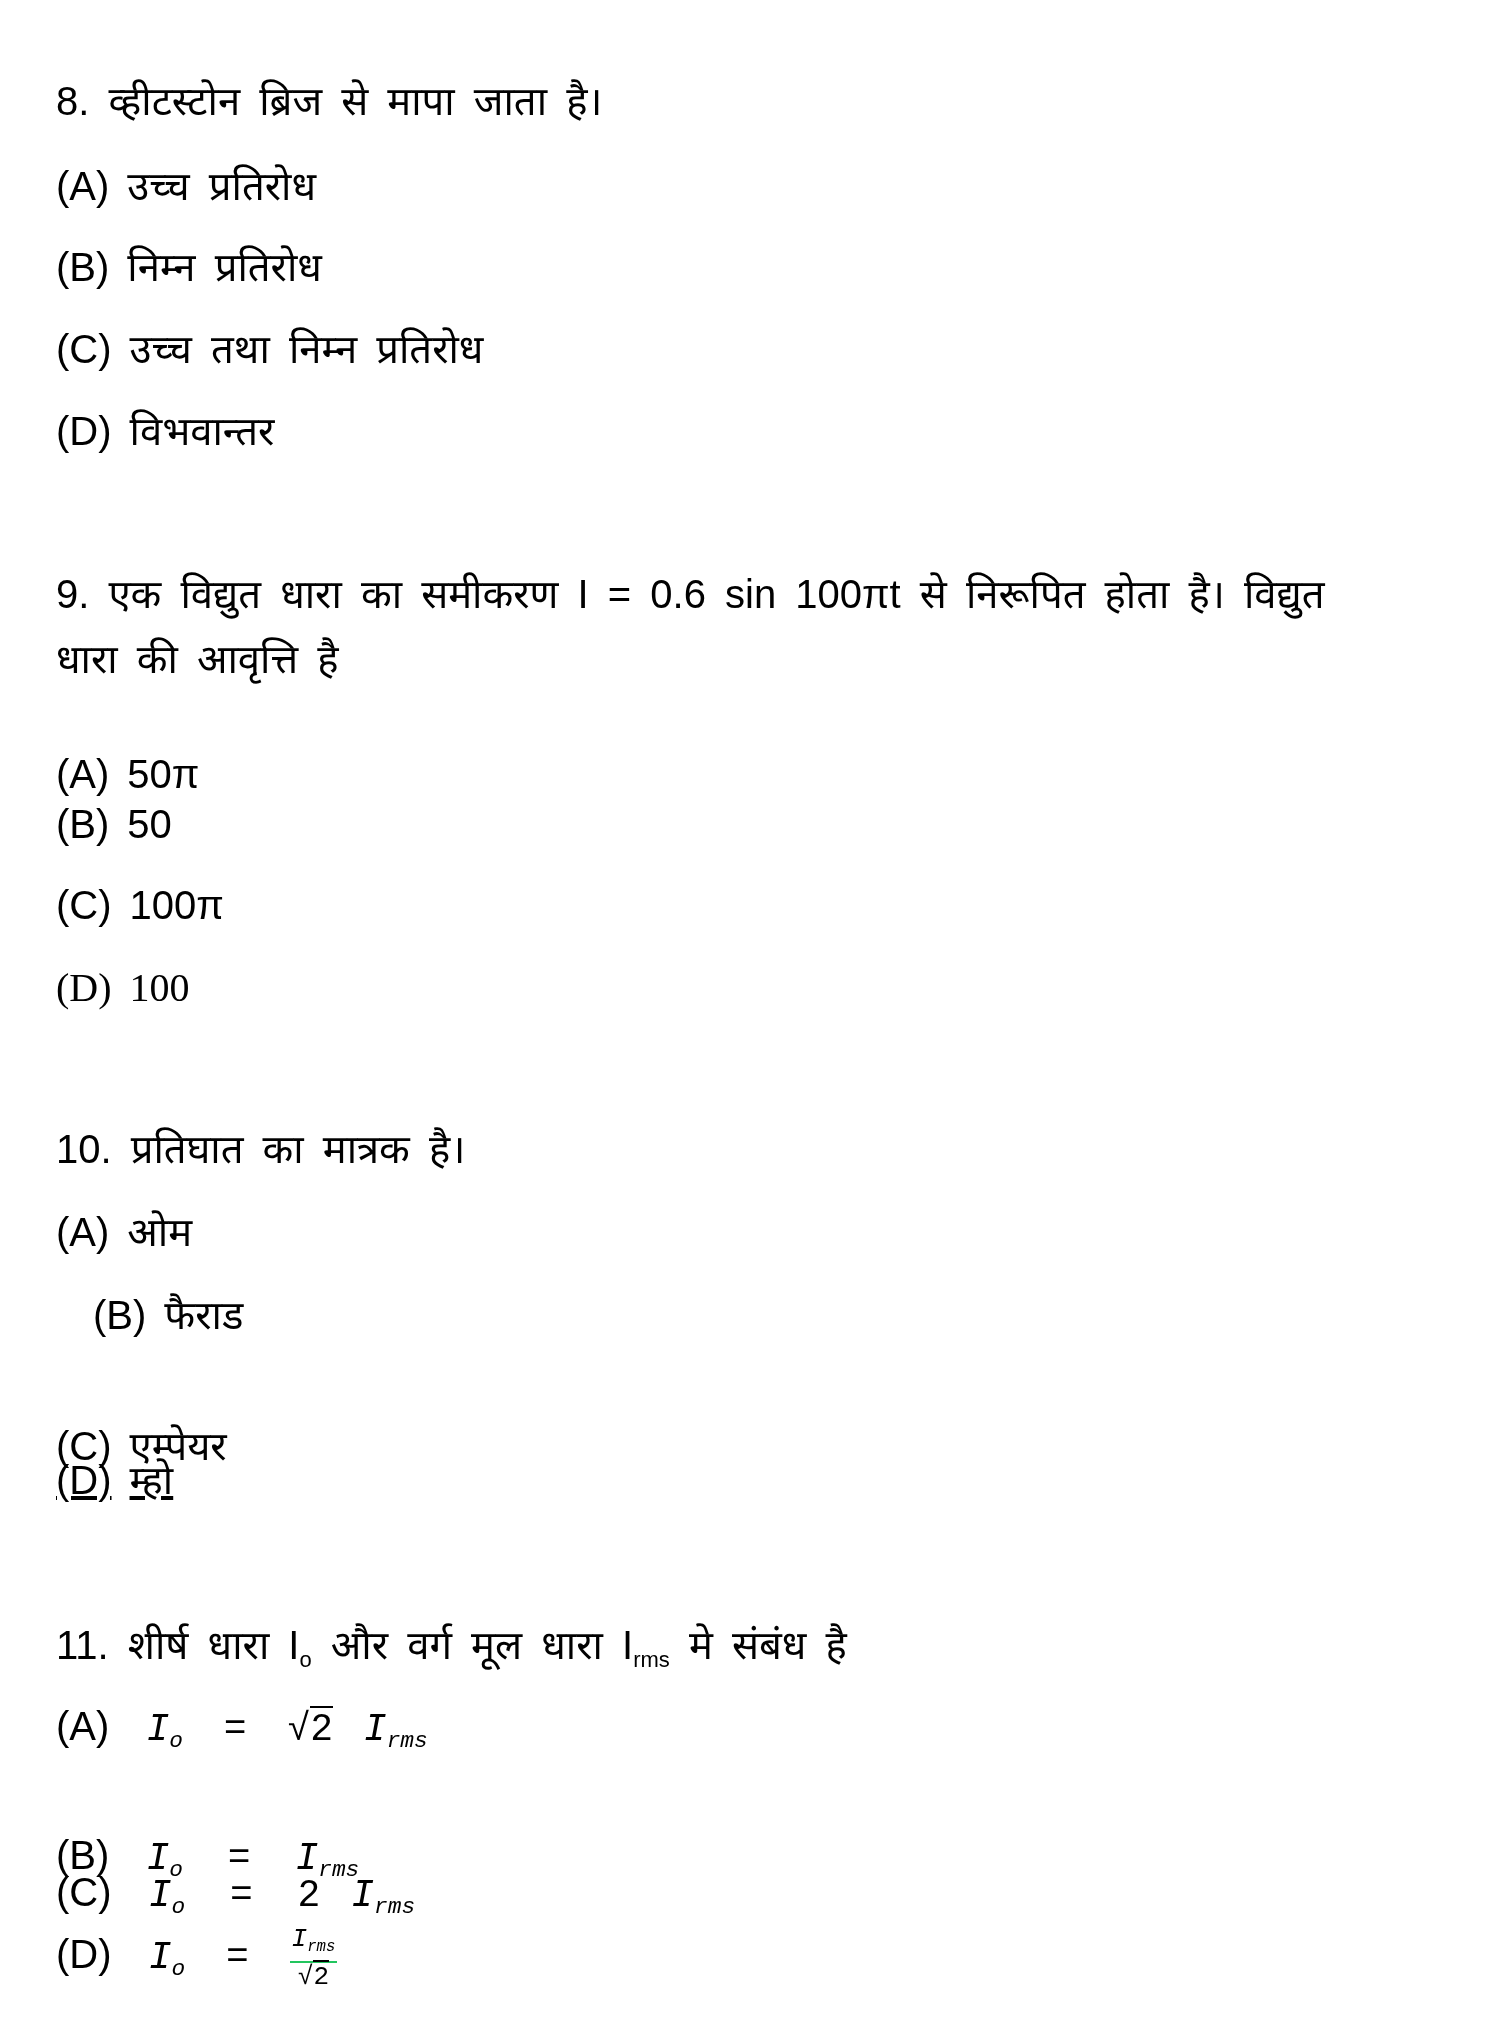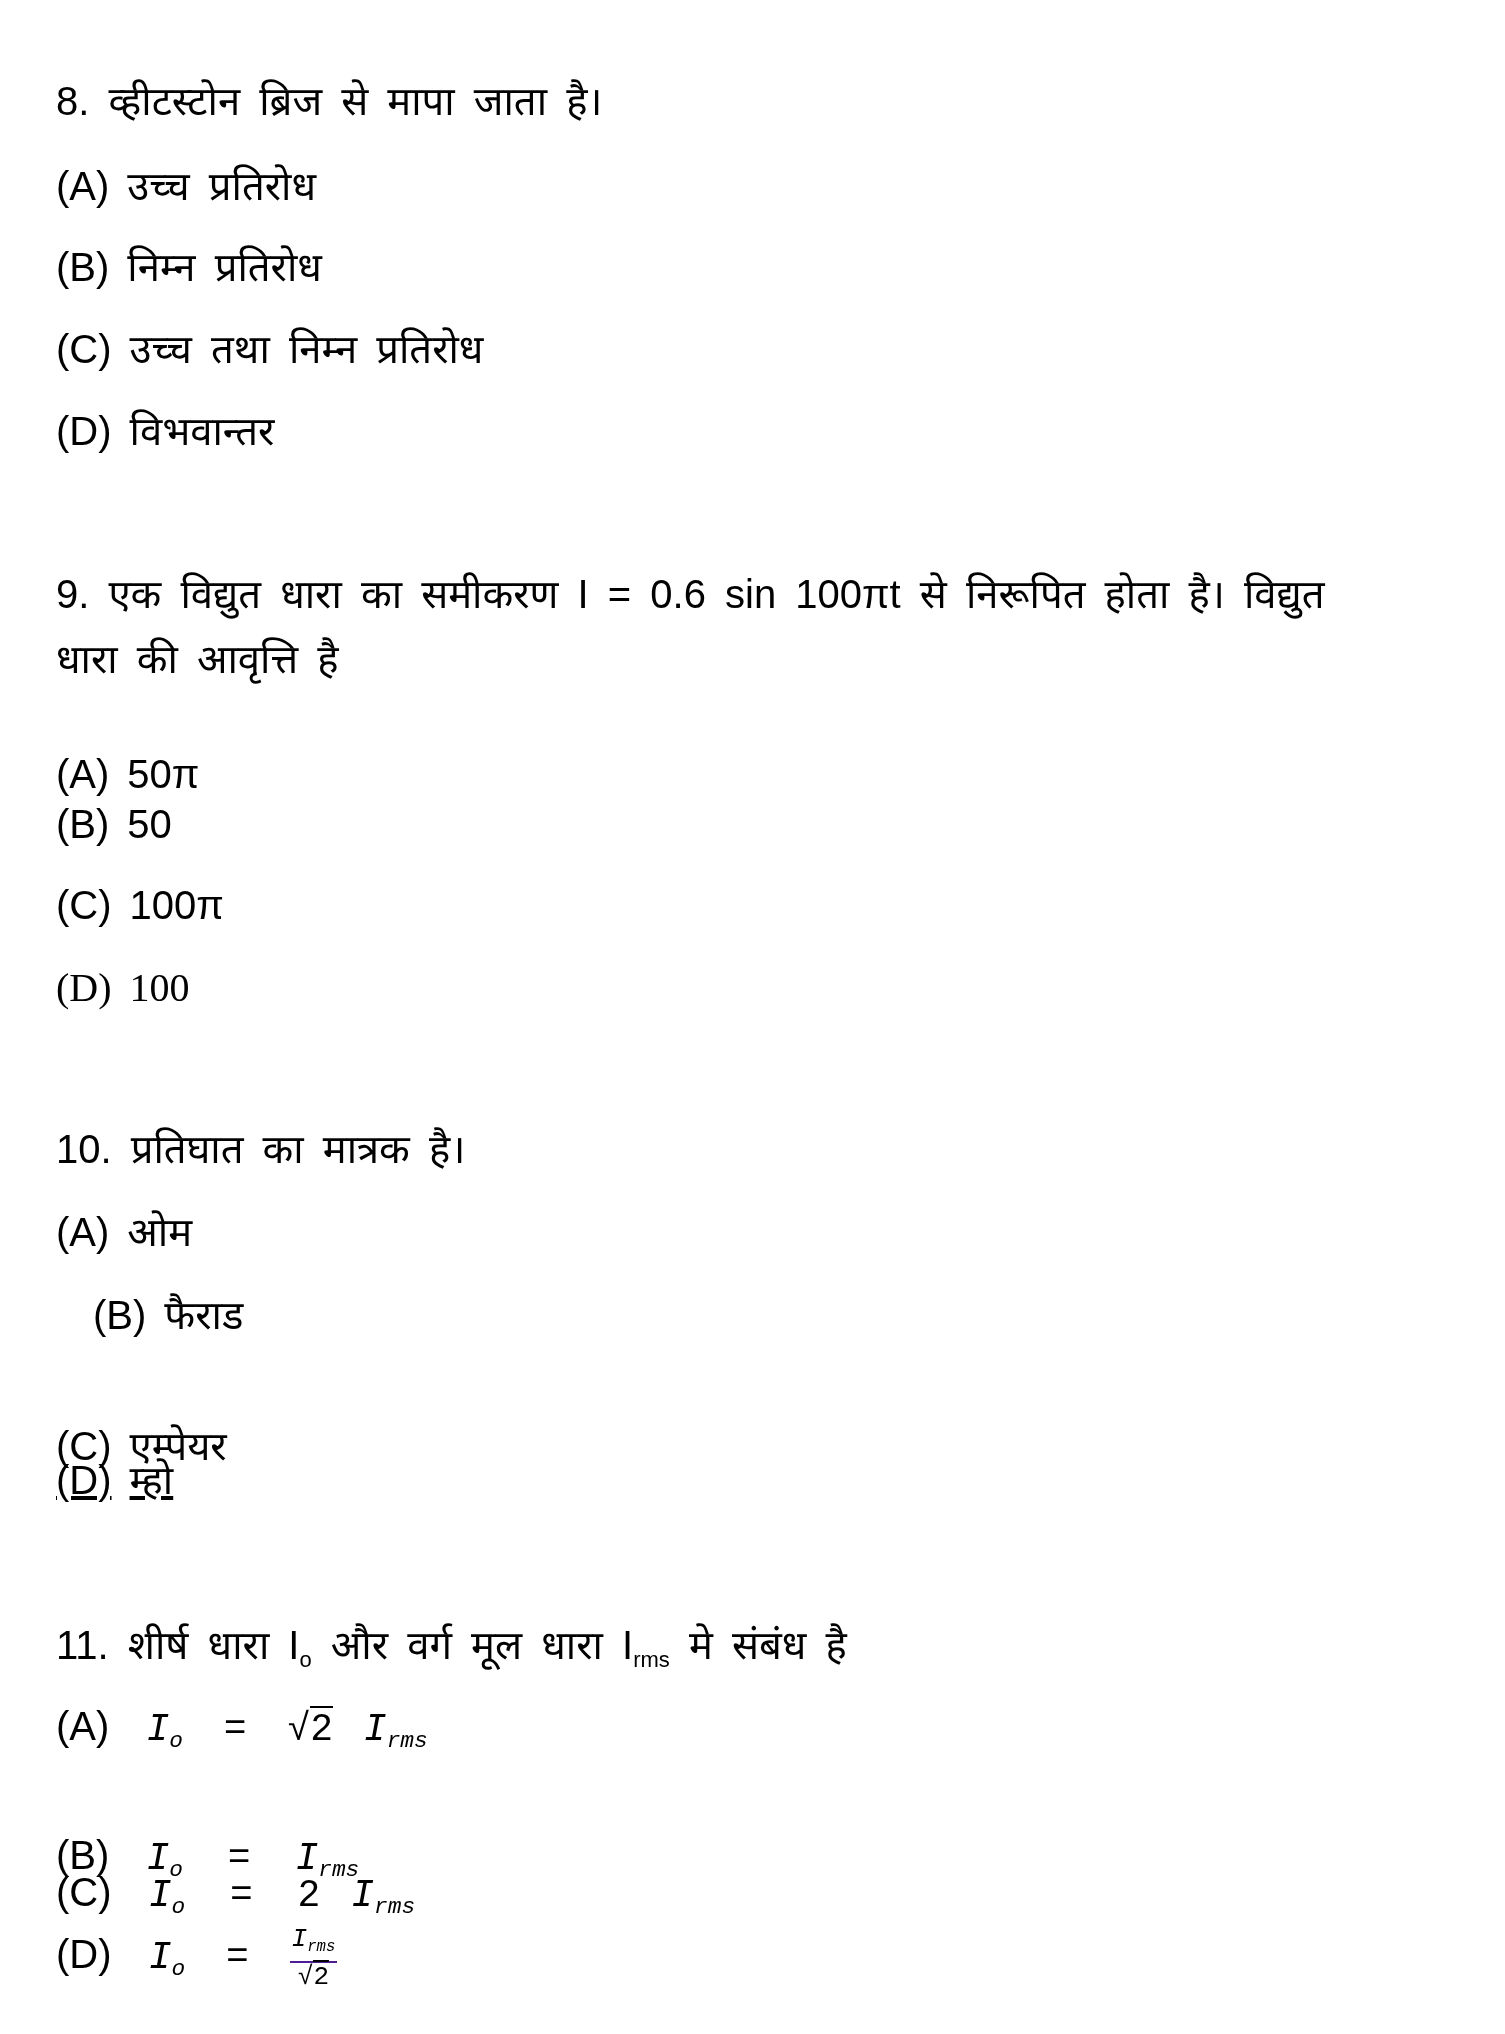--- a/index.html
+++ b/index.html
@@ -5,21 +5,21 @@
   html, body { margin:0; padding:0; background:#ffffff; }
   body { width:1505px; height:2034px; position:relative; overflow:hidden;
          font-family: "Liberation Sans", "DejaVu Sans", sans-serif; color:#000; }
   .line { position:absolute; left:56px; font-size:40px; line-height:48px; white-space:nowrap; word-spacing:8px; }
   .q { font-size:40px; }
   .math { font-family: Liberation Mono, monospace; font-style:italic; font-size:38px; }
   .math .up { font-style:normal; }
   .sub { font-size:0.6em; vertical-align:-0.3em; }
   .ssub { font-size:0.55em; vertical-align:-0.35em; font-family:"Liberation Sans", sans-serif; font-style:normal; }
   .frac { display:inline-block; vertical-align:middle; text-align:center; font-size:26px; line-height:28px; }
-  .frac .num { display:block; border-bottom:2px solid #4c1d95; padding:0 2px; }
+  .frac .num { display:block; border-bottom:2px solid #22c55e; padding:0 2px; }
   .frac .den { display:block; font-style:normal; }
   .sqrt { font-style:normal; }
   .sqrt .rad { border-top:2px solid #000; }
   .label { margin-right:18px; }
 </style>
 </head>
 <body>
 
 <div class="line q" style="top:77px;">
   <span>8.</span>

